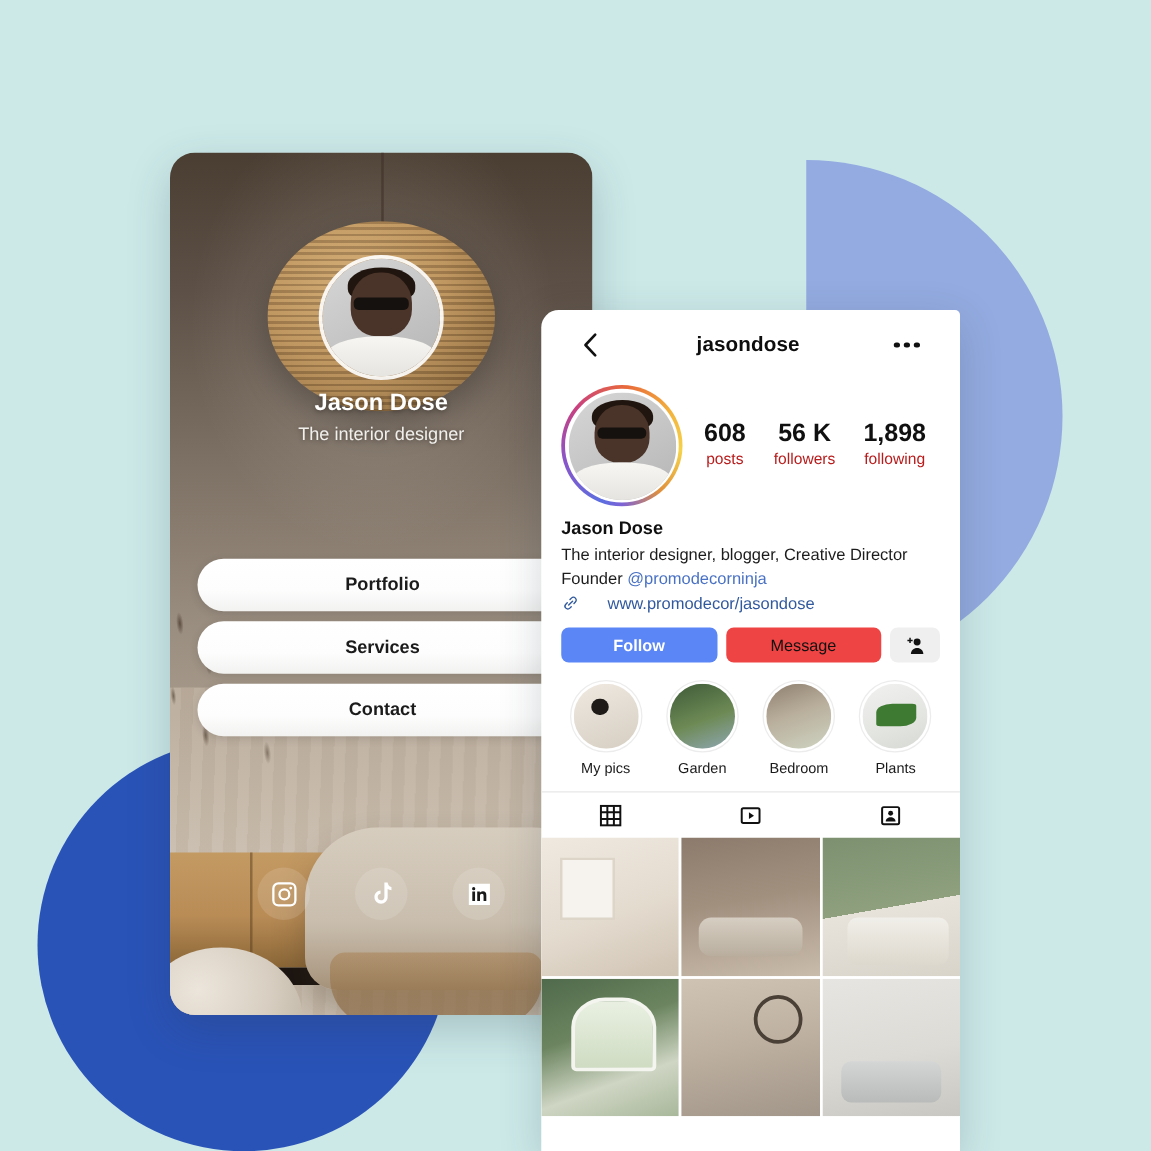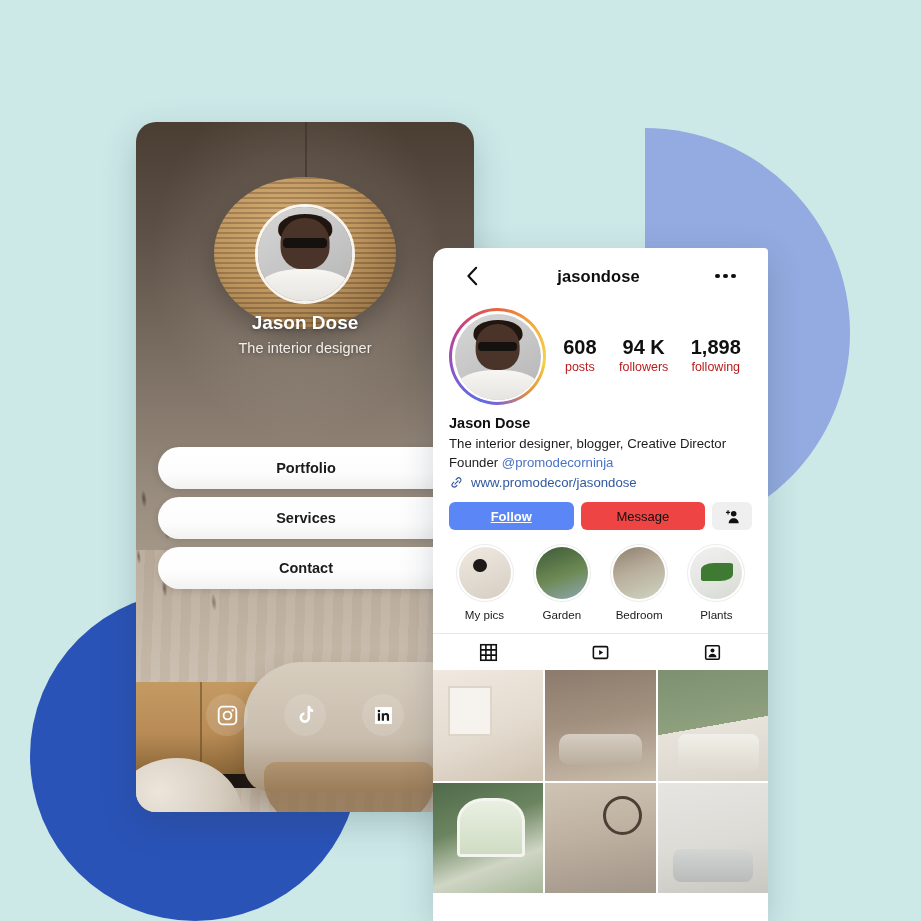--- a/index.html
+++ b/index.html
@@ -177,30 +177,30 @@
   .ig-pic { width:100%; height:100%; border-radius:50%; overflow:hidden; }
   .ig-stats { flex:1; display:flex; justify-content:space-around; padding-left:6px; padding-bottom:4px; }
   .ig-stat { text-align:center; }
   .ig-stat-num { font-size:20px; font-weight:bold; color:#101010; line-height:1.25; }
   .ig-stat-lbl { font-size:12.5px; color:#b91c1c; }
 
   .ig-bio { padding:10px 16px 0 16px; }
   .ig-fullname { font-size:14.5px; font-weight:bold; color:#101010; margin-bottom:3px; }
   .ig-bioline { font-size:13.2px; color:#1c1c1c; line-height:1.45; }
   .ig-mention { color:#4a72c4; }
-  .ig-weblink { display:flex; align-items:center; gap:7px; margin-top:3px; }
+  .ig-weblink { display:flex; align-items:center; gap:22px; margin-top:3px; }
   .ig-weblink svg { width:15px; height:15px; stroke:#31599e; stroke-width:1.8; fill:none; }
   .ig-weburl { font-size:13.2px; color:#31599e; }
 
   .ig-actions { display:flex; gap:7px; padding:12px 16px 0 16px; }
   .ig-btn {
     height:28px; border-radius:6px; display:flex; align-items:center; justify-content:center;
     font-size:13px; font-weight:bold;
   }
-  .ig-follow { flex:1.42; background:#5b86f5; color:#fff;text-decoration:underline; }
+  .ig-follow { flex:1.42; background:#5b86f5; color:#fff; }
   .ig-message { flex:1.42; background:#ef4444; color:#111; font-weight:normal; }
   .ig-adduser { width:40px; background:#efefef; display:flex; align-items:center; justify-content:center; }
   .ig-adduser svg { width:19px; height:19px; fill:#111; }
 
   .ig-highlights { display:flex; justify-content:space-between; padding:14px 20px 0 20px; }
   .hl { width:63px; text-align:center; }
   .hl-circle {
     width:58px; height:58px; border-radius:50%; margin:0 auto;
     border:1.6px solid #ececec; overflow:hidden; background:#fff; padding:2px;
   }
@@ -340,21 +340,21 @@
             </div>
           </div>
         </div>
       </div>
       <div class="ig-stats">
         <div class="ig-stat">
           <div class="ig-stat-num">608</div>
           <div class="ig-stat-lbl">posts</div>
         </div>
         <div class="ig-stat">
-          <div class="ig-stat-num">94 K</div>
+          <div class="ig-stat-num">56 K</div>
           <div class="ig-stat-lbl">followers</div>
         </div>
         <div class="ig-stat">
           <div class="ig-stat-num">1,898</div>
           <div class="ig-stat-lbl">following</div>
         </div>
       </div>
     </div>
 
     <div class="ig-bio">

